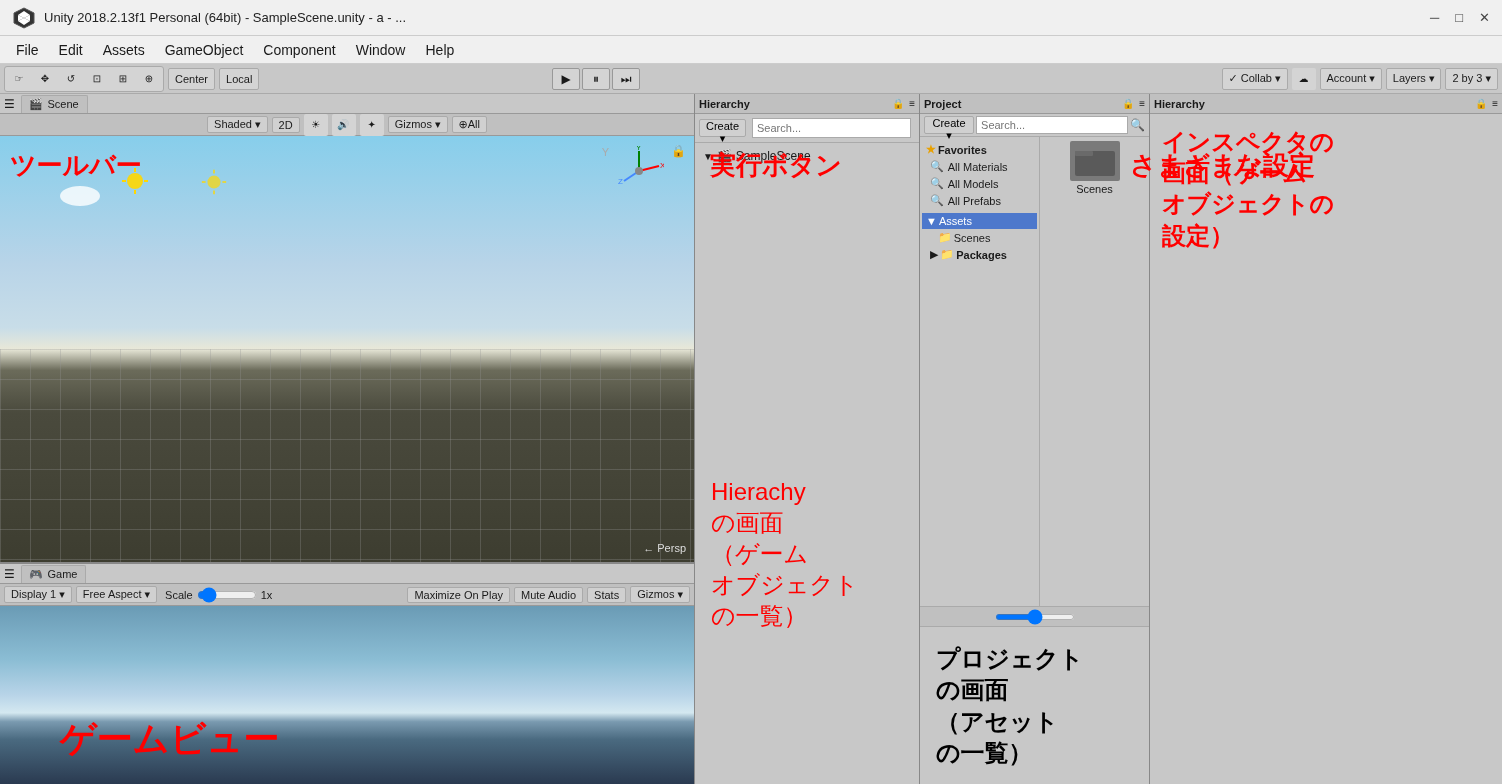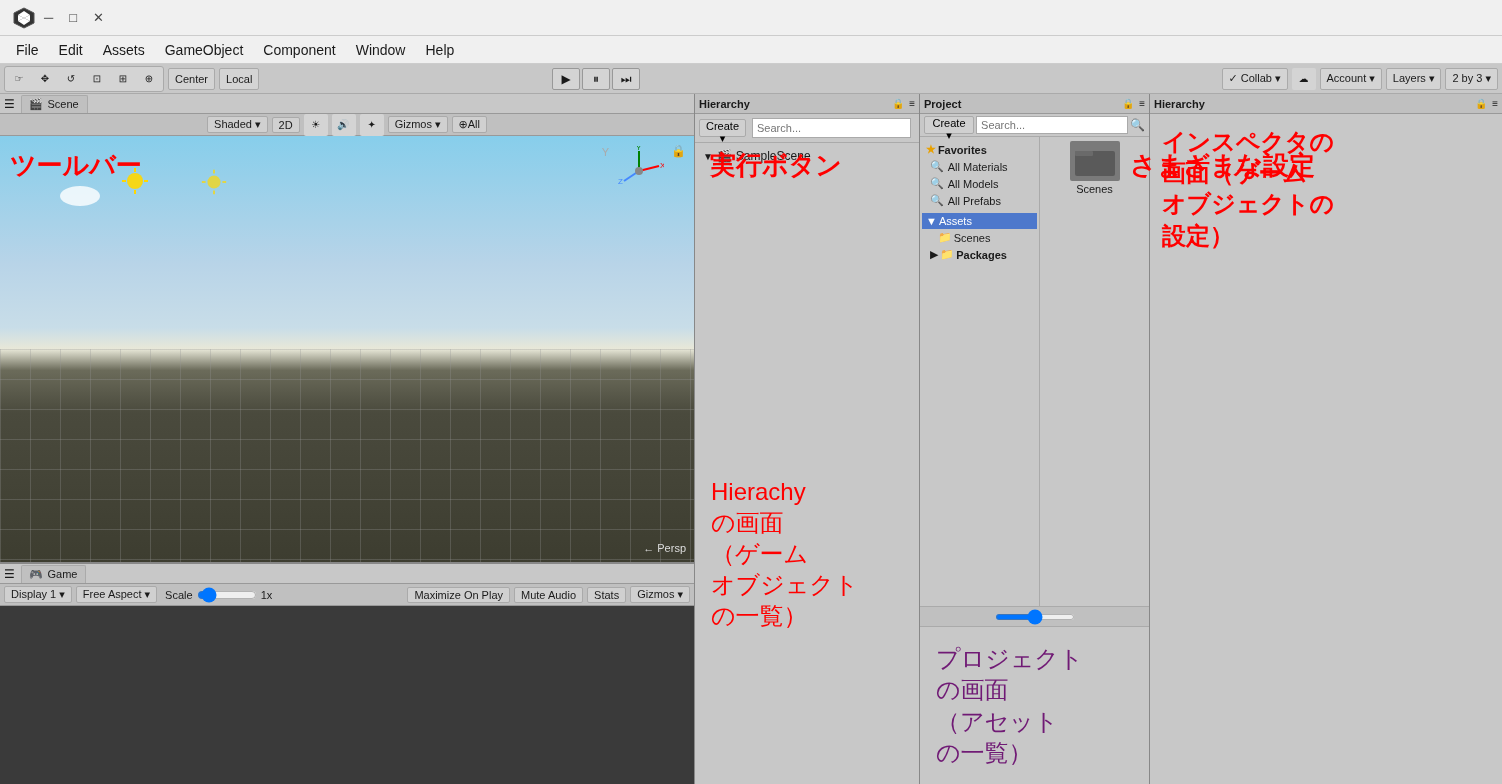--- a/index.html
+++ b/index.html
@@ -495,22 +495,22 @@
     }
     .annotation-hierarchy {
       font-size: 24px;
       color: red;
       font-weight: normal;
       padding: 8px;
       line-height: 1.3;
     }
     .annotation-project {
       font-size: 24px;
-      color: #701a75;
-      font-weight: normal;
+      color: #000000;
+      font-weight: bold;
       padding: 8px;
       line-height: 1.3;
     }
     .annotation-inspector {
       font-size: 24px;
       color: red;
       font-weight: bold;
       padding: 8px;
       line-height: 1.3;
     }
@@ -532,20 +532,21 @@
 
   <svg class="unity-logo" viewBox="0 0 24 24" fill="none">
     <polygon points="12,2 22,7 22,17 12,22 2,17 2,7" fill="#333" stroke="#555" stroke-width="1"></polygon>
     <polygon points="12,5 12,12 6,9" fill="white"></polygon>
     <polygon points="12,5 18,9 12,12" fill="white"></polygon>
     <polygon points="12,12 6,9 6,15" fill="white"></polygon>
     <polygon points="12,12 18,15 12,19" fill="white"></polygon>
     <polygon points="12,12 12,19 6,15" fill="white"></polygon>
     <polygon points="12,12 18,9 18,15" fill="white"></polygon>
   </svg>
+  <span class="title-text">Unity 2018.2.13f1 Personal (64bit) - SampleScene.unity - a - ...</span>
   <div class="window-controls">
     <span>─</span>
     <span>□</span>
     <span>✕</span>
   </div>
 </div>
 
 <div id="menu-bar">
   <span class="menu-item">File</span>
   <span class="menu-item">Edit</span>
@@ -710,20 +711,25 @@
           <span>Mute Audio</span>
         </div>
         <div class="scene-toolbar-btn">
           <span>Stats</span>
         </div>
         <div class="scene-toolbar-btn">
           <span>Gizmos ▾</span>
         </div>
       </div>
 
+      <div class="game-content" style="position:relative;">
+        <div style="position:absolute;bottom:20px;left:60px;">
+          <span class="annotation-game" style="color:red;font-size:36px;font-weight:bold;">ゲームビュー</span>
+        </div>
+      </div>
     </div>
   </div>
 
   <div id="hierarchy-panel">
 
     <div class="panel-header">
       <span class="panel-header-text">Hierarchy</span>
       <div class="panel-header-icons">
         <span>🔒</span>
         <span>≡</span>

